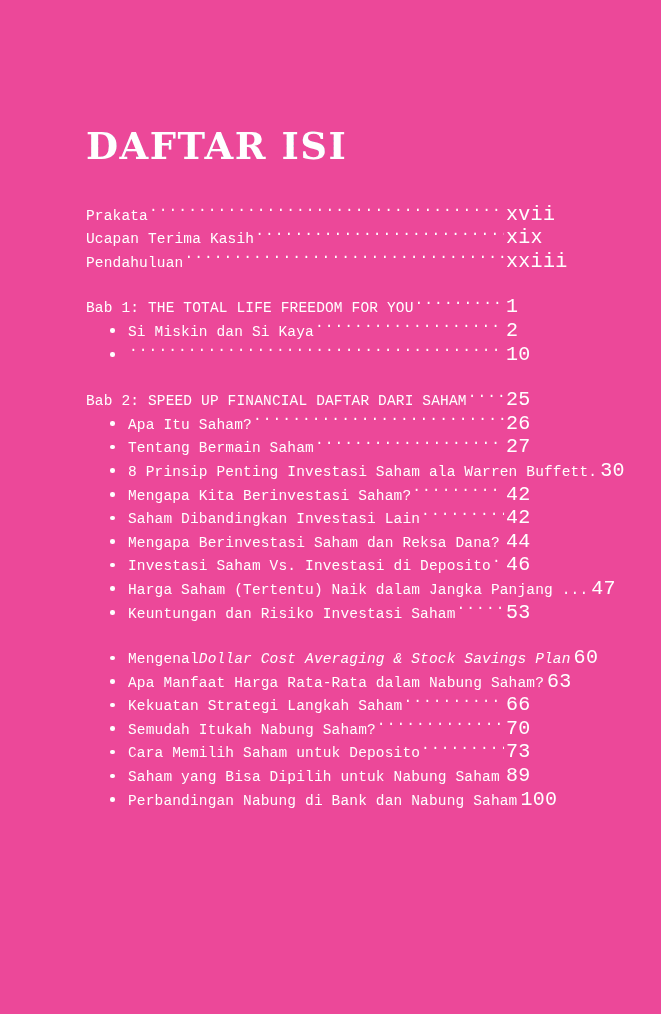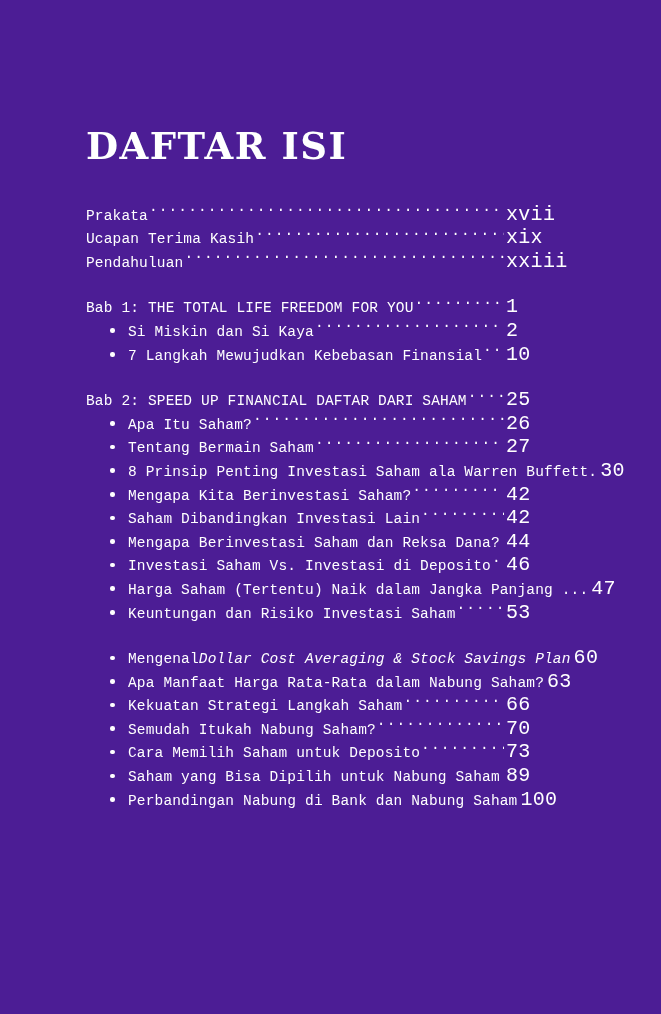--- a/index.html
+++ b/index.html
@@ -130,21 +130,21 @@
     flex: 0 0 auto;
     width: 44px;
     text-align: left;
     font-size: 20px;
     letter-spacing: 0.3px;
   }
 </style>
 </head>
 <body style="background: rgb(8, 116, 160);">
 
-<div class="page" style="background: #4c1d95;">
+<div class="page" style="background: #ec4899;">
 
   <div class="toc-title">DAFTAR ISI</div>
 
   <div class="toc-body">
       <div class="group">
         <div class="entry chapter">
           <span class="etitle">Prakata</span>
           <span class="leader"></span>
           <span class="pnum">xvii</span>
         </div>
@@ -166,21 +166,20 @@
           <span class="pnum">1</span>
         </div>
         <div class="entry sub">
           <span class="bullet"><i></i></span>
           <span class="etitle">Si Miskin dan Si Kaya</span>
           <span class="leader"></span>
           <span class="pnum">2</span>
         </div>
         <div class="entry sub">
           <span class="bullet"><i></i></span>
-          <span class="etitle">7 Langkah Mewujudkan Kebebasan Finansial</span>
           <span class="leader"></span>
           <span class="pnum">10</span>
         </div>
       </div>
       <div class="group">
         <div class="entry chapter">
           <span class="etitle">Bab 2: SPEED UP FINANCIAL DAFTAR DARI SAHAM</span>
           <span class="leader"></span>
           <span class="pnum">25</span>
         </div>

